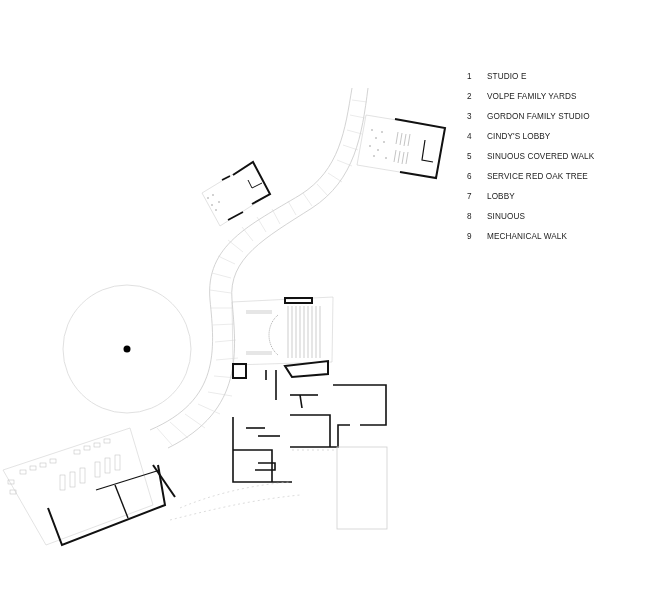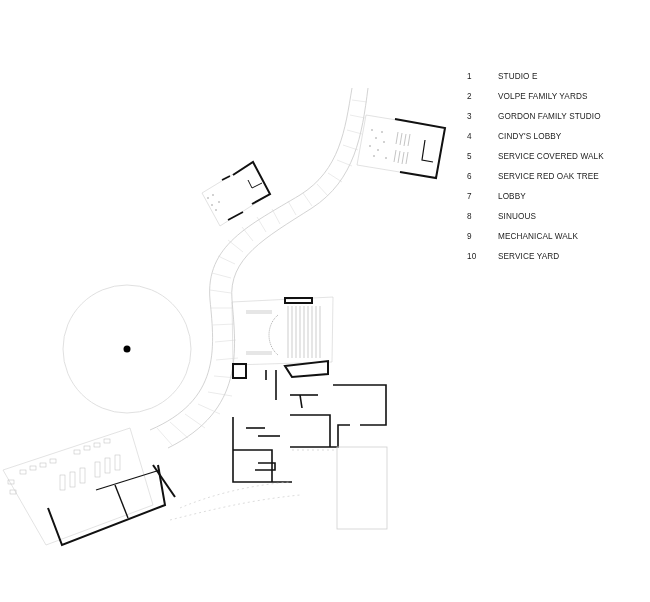--- a/index.html
+++ b/index.html
@@ -1,21 +1,21 @@
 <!DOCTYPE html>
 <html><head>
   <meta charset="utf-8">
   <style>
     html, body { margin:0; padding:0; background:#ffffff; }
     body { width:650px; height:602px; position:relative; overflow:hidden; font-family:"Liberation Sans", sans-serif; }
     #plan { position:absolute; left:0; top:0; width:650px; height:602px; }
     .legend { position:absolute; left:467px; top:70px; width:170px; }
     .legend-row { position:relative; height:20px; font-size:8.2px; color:#222; letter-spacing:0.1px; }
     .legend-num { position:absolute; left:0; top:2px; width:16px; }
-    .legend-label { position:absolute; left:31px; top:2px; white-space:nowrap; }
+    .legend-label { position:absolute; left:20px; top:2px; white-space:nowrap; }
   </style>
 </head>
 <body>
 
 <svg id="plan" viewBox="0 0 650 602" xmlns="http://www.w3.org/2000/svg">
 
   <g fill="none" stroke="#c8c8c8" stroke-width="0.8">
     <path d="M352,88 C345,130 340,170 300,195 C250,225 205,245 210,300 C215,350 220,400 150,430"></path>
     <path d="M368,88 C362,135 355,180 312,208 C265,238 228,258 232,300 C236,350 245,410 168,448"></path>
     <g stroke="#d6d6d6" stroke-width="0.5">
@@ -179,35 +179,31 @@
   <div class="legend-row">
       <span class="legend-num">3</span>
       <span class="legend-label">GORDON FAMILY STUDIO</span>
     </div>
   <div class="legend-row">
       <span class="legend-num">4</span>
       <span class="legend-label">CINDY'S LOBBY</span>
     </div>
   <div class="legend-row">
       <span class="legend-num">5</span>
-      <span class="legend-label">SERVICE COVERED WALK</span>
+      <span class="legend-label">SINUOUS COVERED WALK</span>
     </div>
   <div class="legend-row">
       <span class="legend-num">6</span>
       <span class="legend-label">SERVICE RED OAK TREE</span>
     </div>
   <div class="legend-row">
       <span class="legend-num">7</span>
       <span class="legend-label">LOBBY</span>
     </div>
   <div class="legend-row">
       <span class="legend-num">8</span>
       <span class="legend-label">SINUOUS</span>
     </div>
   <div class="legend-row">
       <span class="legend-num">9</span>
       <span class="legend-label">MECHANICAL WALK</span>
     </div>
-  <div class="legend-row">
-      <span class="legend-num">10</span>
-      <span class="legend-label">SERVICE YARD</span>
-    </div>
 </div>
 
 </body></html>

